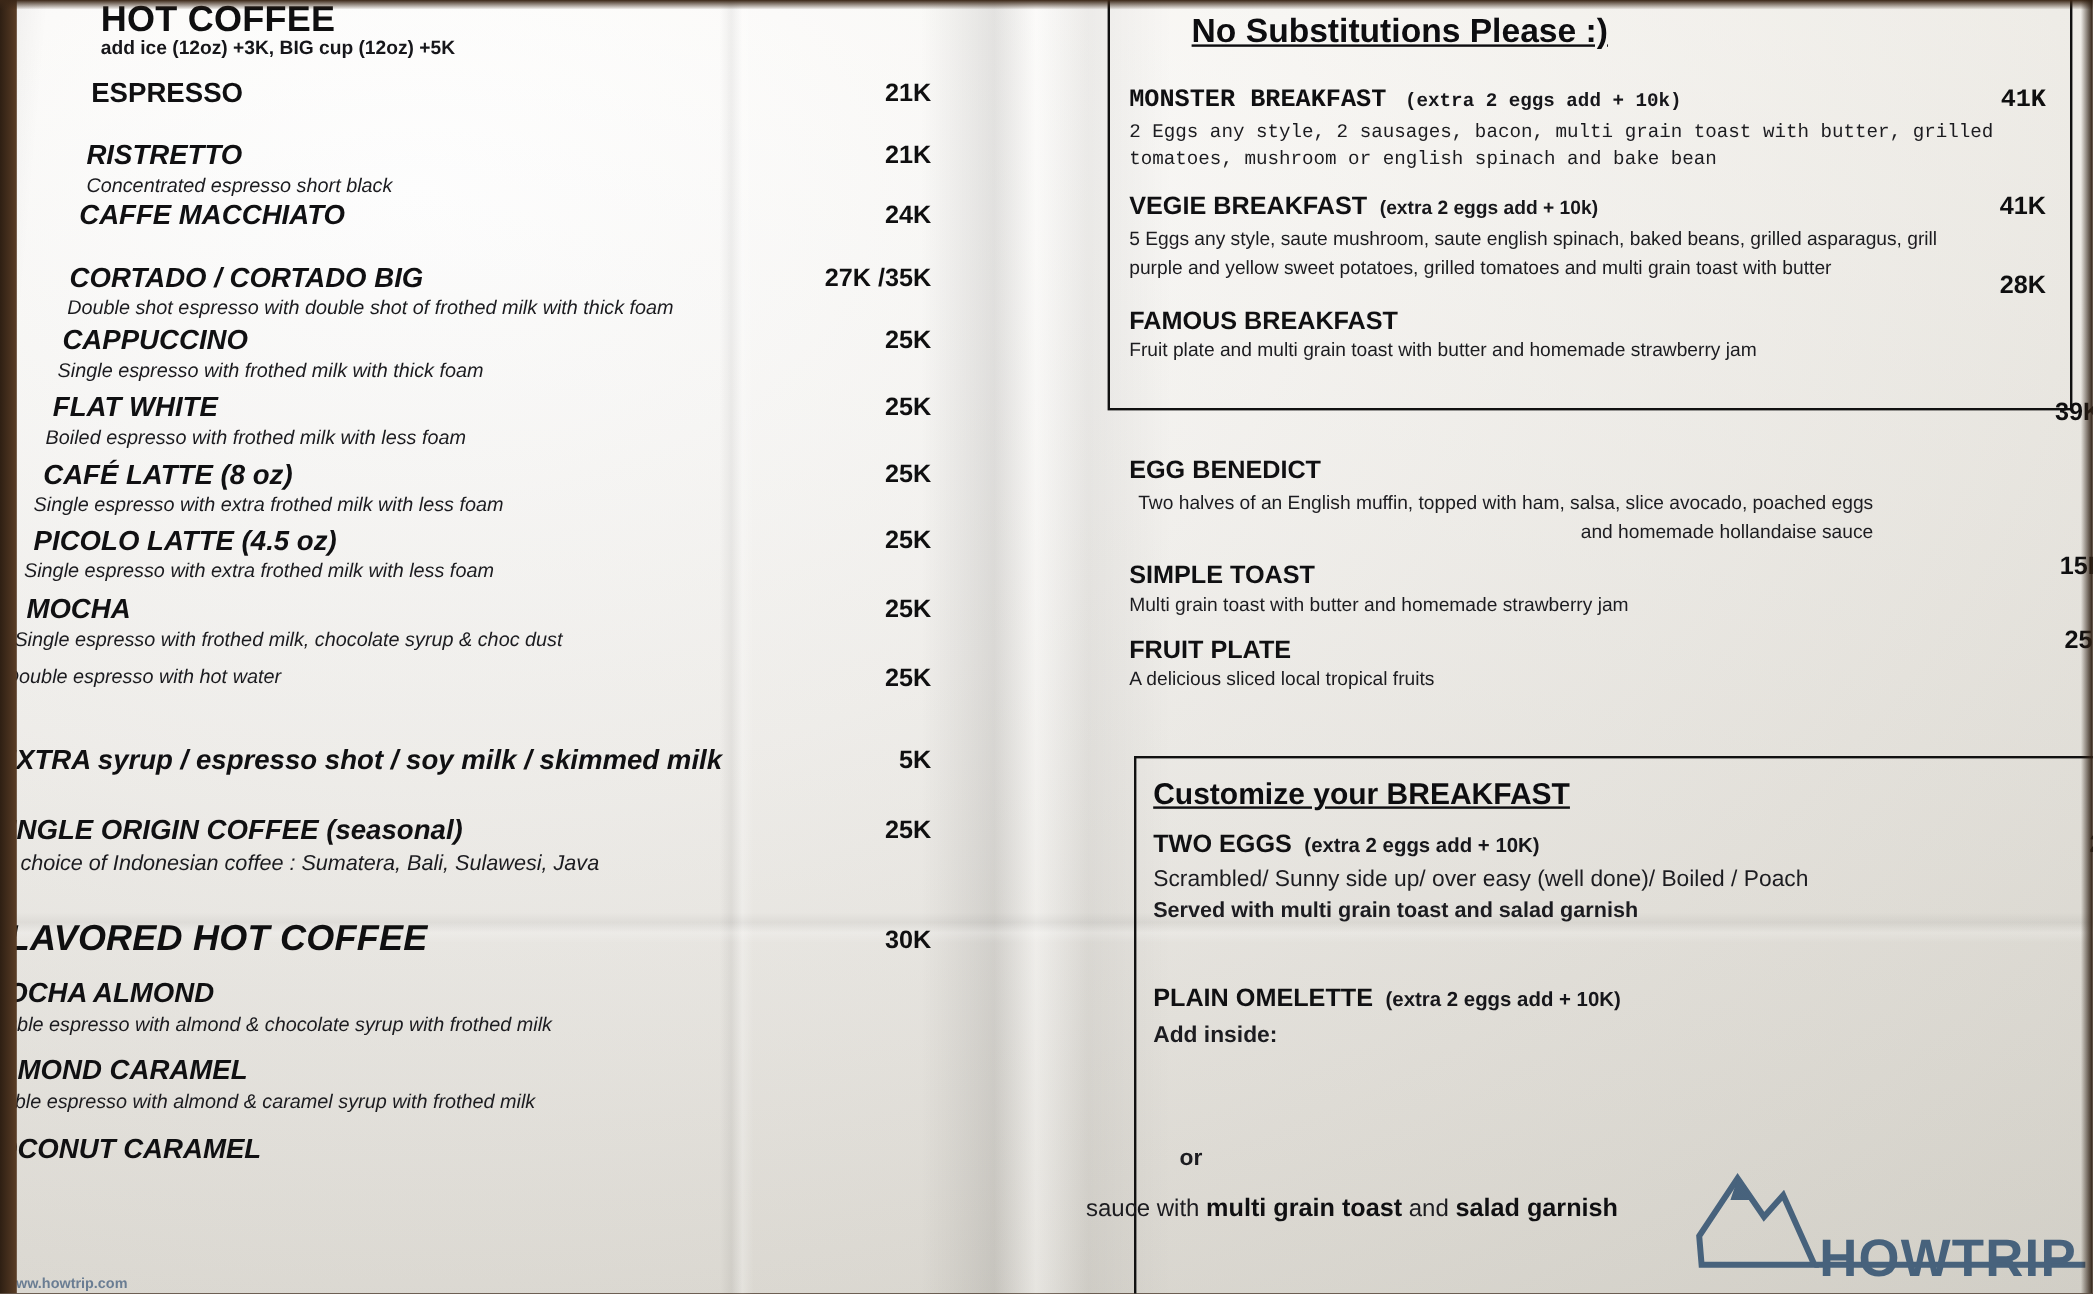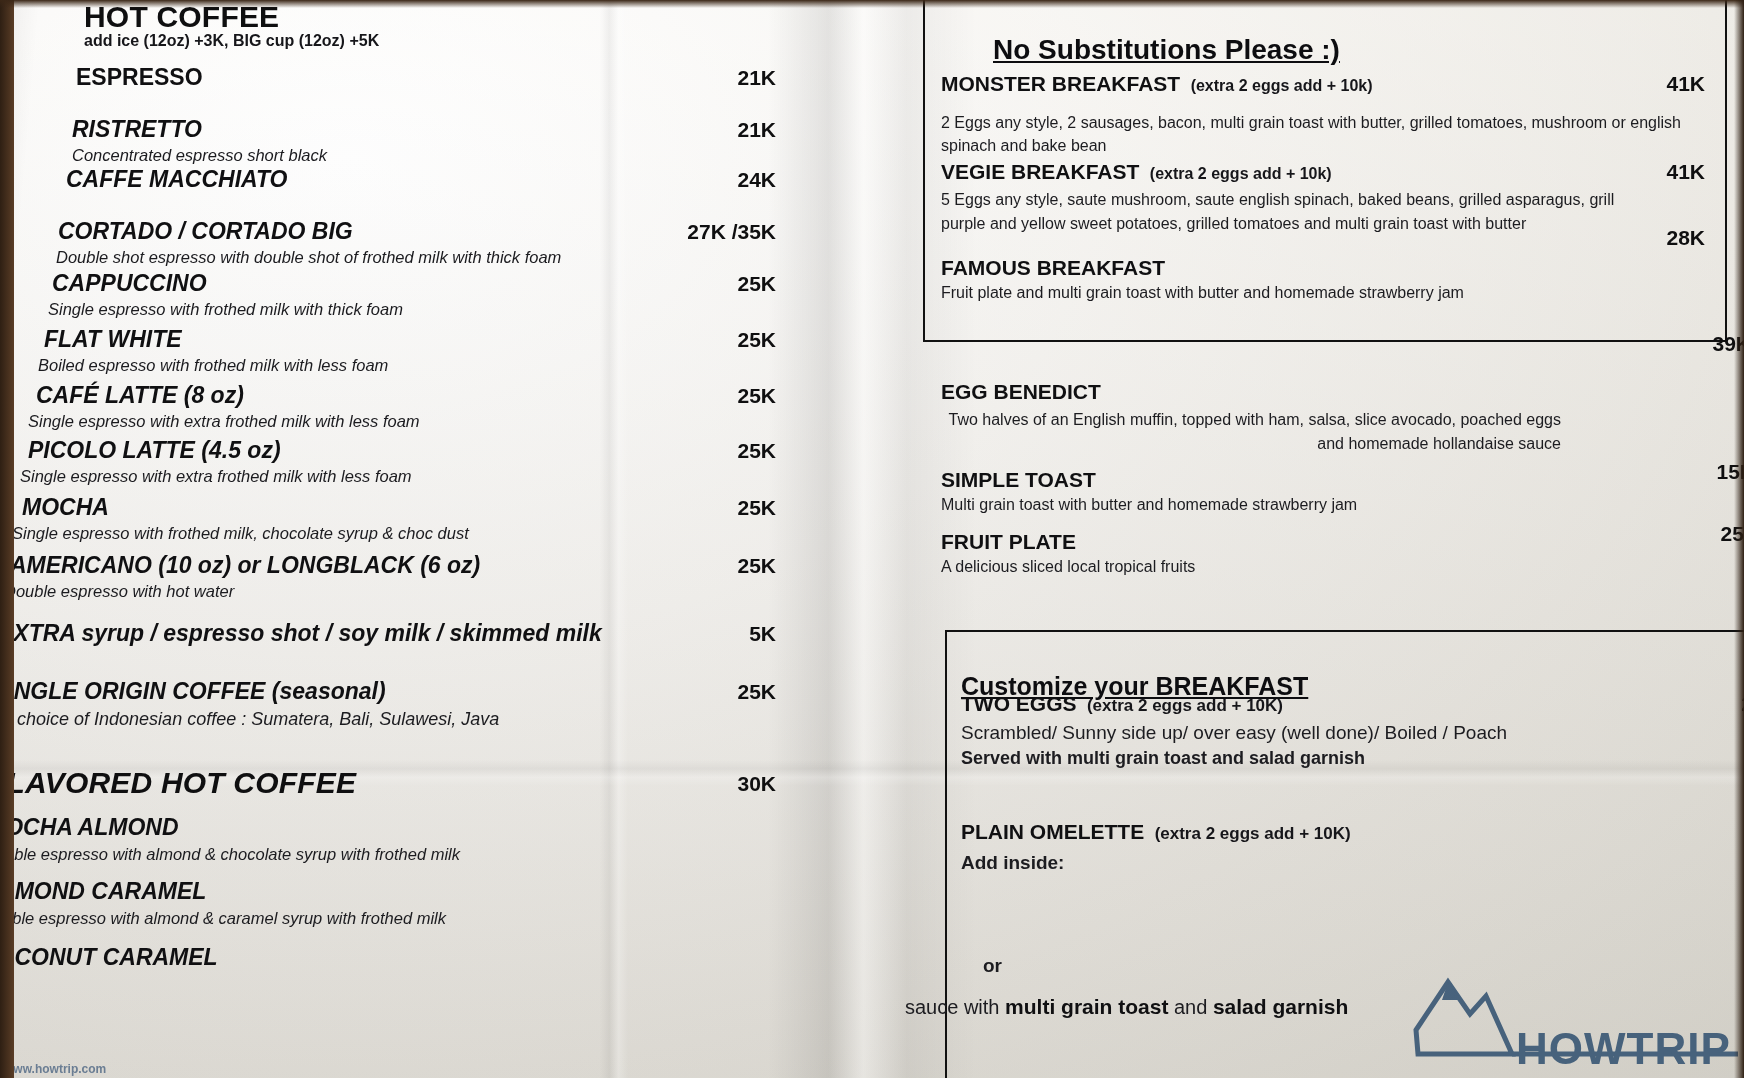--- a/index.html
+++ b/index.html
@@ -49,21 +49,21 @@
   .price{
     position:absolute;right:0;top:0;font-weight:bold;font-size:21px;color:#0f0f10;
   }
   .r-price{position:absolute;font-weight:bold;font-size:21px;color:#0f0f10;}
 
   
   .box{
     position:absolute;border:2.5px solid #111;
   }
   .r-head{
-    font-weight:bold;font-size:28px;text-decoration:underline;color:#0d0d10;margin-top:24px;
+    font-weight:bold;font-size:28px;text-decoration:underline;color:#0d0d10;
   }
   .r-name{font-weight:bold;font-size:21px;color:#101012;}
   .r-sub{font-weight:bold;font-size:16px;color:#16161a;}
   .r-desc{font-size:16px;color:#1c1c20;}
   .r-desc.b{font-weight:bold;}
 
   
   #watermark{
     position:absolute;right:6px;bottom:0px;width:330px;height:120px;
     opacity:.85;pointer-events:none;
@@ -138,21 +138,20 @@
       <div class="item-desc" style="margin-left:-8px;margin-top:3px;">Single  espresso with extra frothed milk with less foam</div>
     </div>
 
     <div class="item-row" style="position:absolute;left:22px;top:494px;width:754px;">
       <span class="item-name ital">MOCHA</span>
       <span class="price" style="top:2px;">25K</span>
       <div class="item-desc" style="margin-left:-10px;margin-top:3px;">Single espresso with frothed milk, chocolate syrup &amp; choc dust</div>
     </div>
 
     <div class="item-row" style="position:absolute;left:10px;top:552px;width:766px;">
-      <span class="item-name ital">AMERICANO (10 oz)  or LONGBLACK (6 oz)</span>
       <span class="price" style="top:2px;">25K</span>
       <div class="item-desc" style="margin-left:-6px;margin-top:3px;">Double espresso with hot water</div>
     </div>
 
     <div class="item-row" style="position:absolute;left:-2px;top:620px;width:778px;">
       <span class="item-name ital">EXTRA syrup / espresso shot / soy milk / skimmed milk</span>
       <span class="price" style="top:2px;">5K</span>
     </div>
 
     <div class="item-row" style="position:absolute;left:-8px;top:678px;width:784px;">
@@ -181,25 +180,25 @@
     </div>
 
   </div>
 
   <div class="col" id="right-col">
 
     <div class="box" style="left:18px;top:-6px;width:800px;height:344px;"></div>
 
     <div class="r-head" style="position:absolute;left:88px;top:10px;">No Substitutions Please :)</div>
 
-    <div style="position:absolute;left:36px;top:72px;width:770px;">
+    <div style="position:absolute;left:36px;top:72px;width:770px;font-family:Liberation Mono, monospace;">
       <span class="r-name">MONSTER BREAKFAST</span>
       <span class="r-sub" style="margin-left:6px;">(extra 2 eggs add + 10k)</span>
       <span class="r-price" style="right:6px;top:0px;">41K</span>
-      <div class="r-desc" style="margin-top:15px;width:740px;line-height:1.45;">2 Eggs any style, 2 sausages, bacon, multi grain toast with butter, grilled tomatoes, mushroom or english spinach and bake bean</div>
+      <div class="r-desc" style="margin-top:4px;width:740px;line-height:1.45;">2 Eggs any style, 2 sausages, bacon, multi grain toast with butter, grilled tomatoes, mushroom or english spinach and bake bean</div>
     </div>
 
     <div style="position:absolute;left:36px;top:160px;width:770px;">
       <span class="r-name">VEGIE BREAKFAST</span>
       <span class="r-sub" style="margin-left:6px;">(extra 2 eggs add + 10k)</span>
       <span class="r-price" style="right:6px;top:0px;">41K</span>
       <div class="r-desc" style="margin-top:4px;width:720px;line-height:1.5;">5 Eggs any style, saute mushroom, saute english spinach, baked beans, grilled asparagus, grill purple and yellow sweet potatoes, grilled tomatoes and multi grain toast with butter</div>
     </div>
 
     <div style="position:absolute;left:36px;top:256px;width:770px;">

